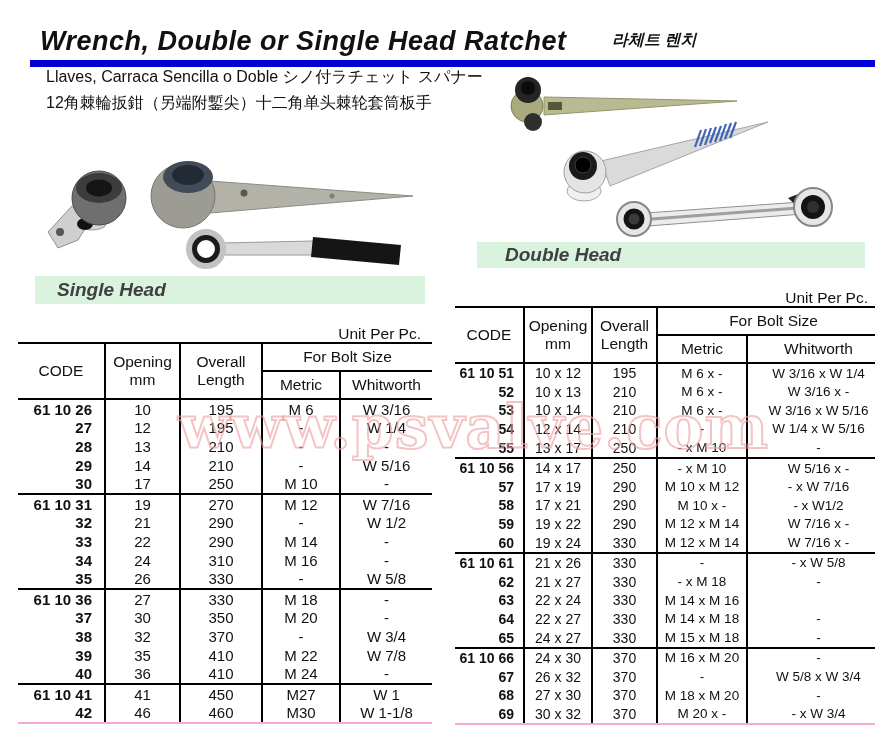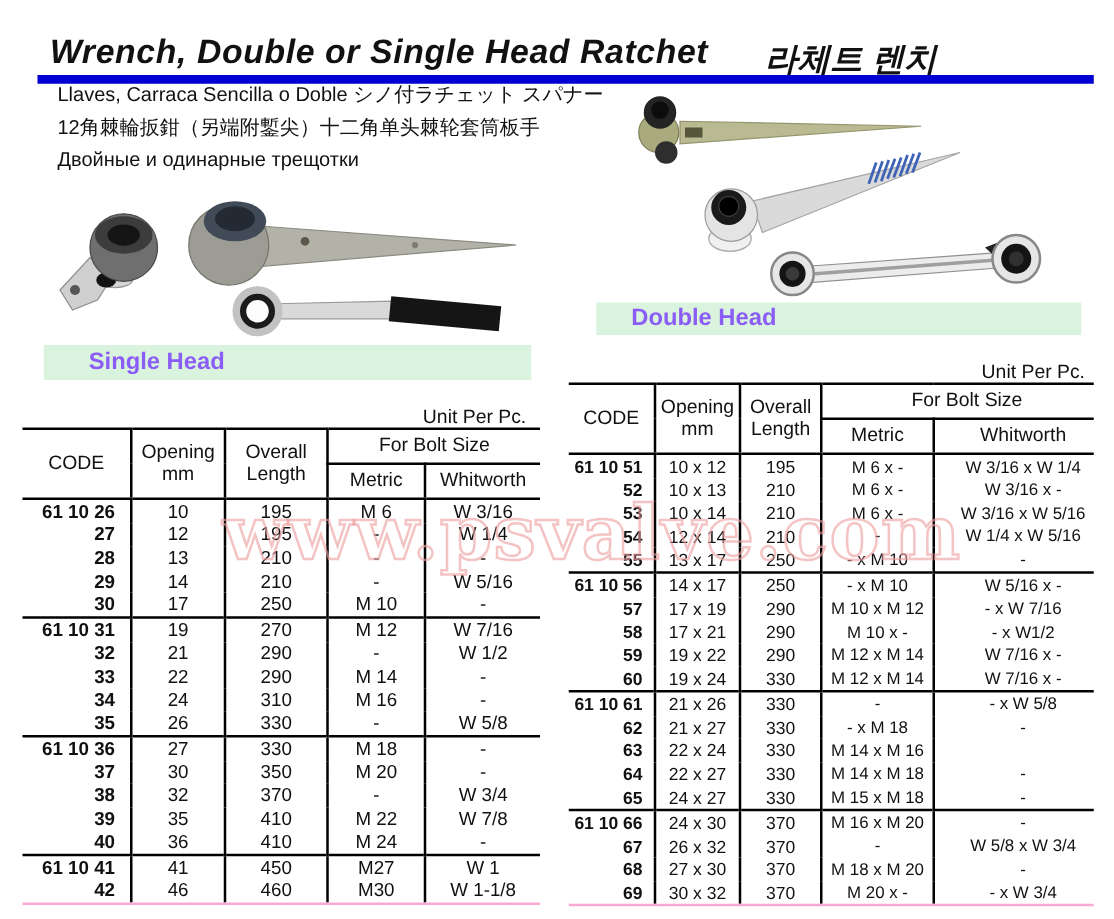--- a/index.html
+++ b/index.html
@@ -2,32 +2,32 @@
 <html><head>
 <meta charset="utf-8">
 <style>
   html,body{margin:0;padding:0;background:#fff;}
   #page{position:relative;width:875px;height:735px;background:#ffffff;overflow:hidden;
         font-family:"Liberation Sans","DejaVu Sans",sans-serif;color:#111;}
 
   
   .title-en{position:absolute;left:40px;top:26px;font-size:27px;font-weight:bold;font-style:italic;
             letter-spacing:.5px;white-space:nowrap;}
-  .title-ko{position:absolute;left:612px;top:30px;font-size:26px;font-weight:bold;font-style:italic;white-space:nowrap;}
+  .title-ko{position:absolute;left:612px;top:30px;font-size:16px;font-weight:bold;font-style:italic;white-space:nowrap;}
   .blue-rule{position:absolute;left:30px;top:60px;width:846px;height:7px;background:#0000d4;}
 
   .subtitles{position:absolute;left:46px;top:64px;font-size:16px;line-height:26px;white-space:nowrap;}
 
   
   .photos{position:absolute;left:0;top:0;width:891px;height:280px;z-index:1;pointer-events:none;}
 
   
   .bar{position:absolute;background:#d9f3de;z-index:2;}
-  .bar span{font-size:19px;font-weight:bold;color:#8b5cf6;}
-  .bar-single{left:35px;top:276px;width:390px;height:28px;line-height:28px;padding-left:36px;box-sizing:border-box;}
+  .bar span{font-size:19px;font-weight:bold;color:#404040;font-style:italic;}
+  .bar-single{left:35px;top:276px;width:390px;height:28px;line-height:28px;padding-left:22px;box-sizing:border-box;}
   .bar-double{left:477px;top:242px;width:388px;height:26px;line-height:26px;padding-left:28px;box-sizing:border-box;}
 
   .unit-note{position:absolute;font-size:15.5px;color:#111;white-space:nowrap;text-align:center;}
   .unit-left{right:454px;top:325px;}
   .unit-right{right:7px;top:289px;}
 
   
   .ptable{position:absolute;border-collapse:collapse;table-layout:fixed;z-index:2;}
   .ptable th{font-weight:normal;text-align:center;vertical-align:middle;padding:0;}
   .ptable td{padding:0;vertical-align:middle;}
@@ -64,21 +64,20 @@
 
 <div id="page">
 
   <div class="title-en">Wrench, Double or Single Head Ratchet</div>
   <div class="title-ko">라체트 렌치</div>
   <div class="blue-rule"></div>
 
   <div class="subtitles">
     <div>Llaves, Carraca Sencilla o Doble シノ付ラチェット スパナー</div>
     <div>12角棘輪扳鉗（另端附鏨尖）十二角单头棘轮套筒板手</div>
-    <div>Двойные и одинарные трещотки</div>
   </div>
 
   <svg class="photos" viewBox="0 0 891 280" xmlns="http://www.w3.org/2000/svg">
 
     <g>
       <polygon points="48,232 72,206 92,218 78,240 58,248" fill="#cfcfcf" stroke="#8f8f8f"></polygon>
       <circle cx="60" cy="232" r="4" fill="#555"></circle>
       <ellipse cx="92" cy="224" rx="14" ry="6" fill="#d5d5d5" stroke="#999"></ellipse>
       <ellipse cx="85" cy="224" rx="8" ry="6" fill="#111"></ellipse>
       <circle cx="99" cy="198" r="27" fill="#6f6f6f" stroke="#4a4a4a"></circle>

